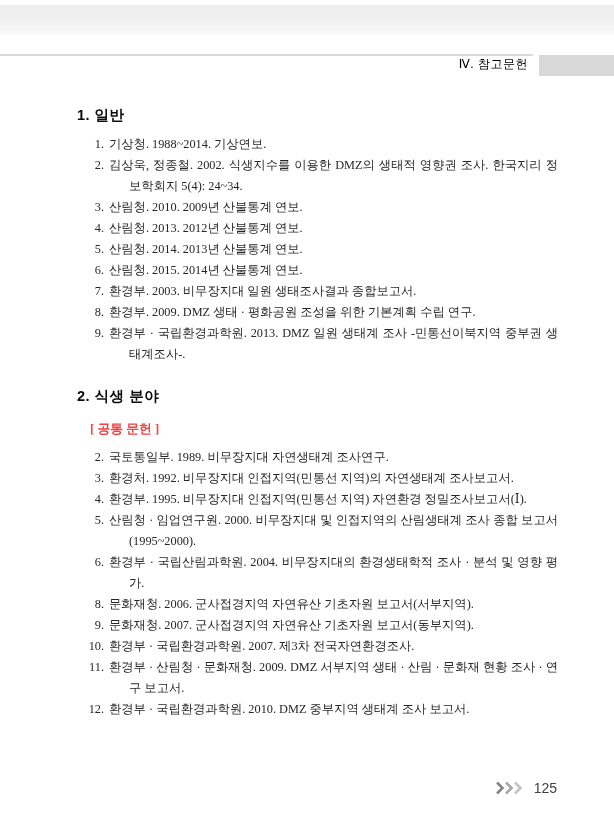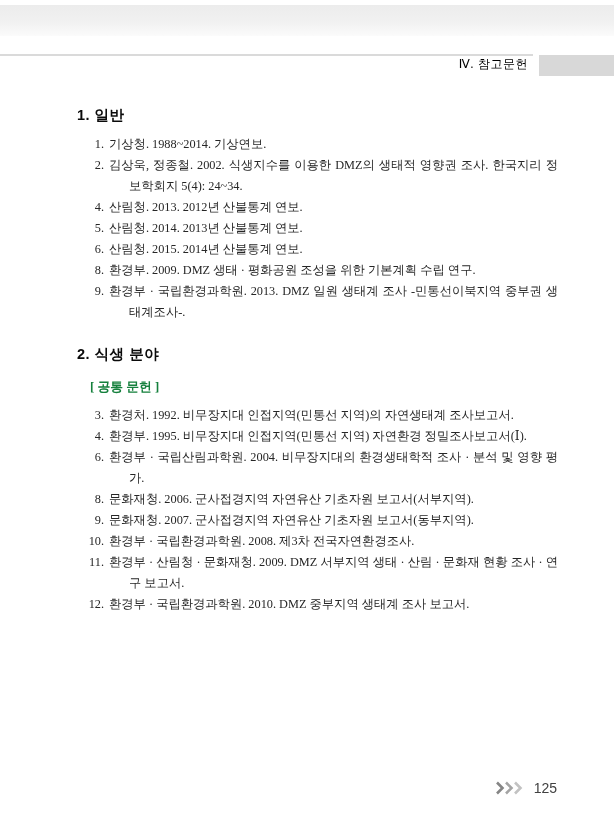--- a/index.html
+++ b/index.html
@@ -36,21 +36,21 @@
   }
   .section-title {
     font-family:"Liberation Sans","DejaVu Sans",sans-serif;
     font-weight:700; font-size:14.5px; line-height:18px;
     color:#0a0a0a; letter-spacing:0.5px;
     margin:0 0 10px 17px;
   }
   .section-title.second { margin-top:22px; margin-bottom:16px; }
   .bracket-heading {
     font-weight:700; font-size:12.8px; line-height:17px;
-    color:#15803d;
+    color:#ef4444;
     margin:14px 0 9px 30px;
   }
   .ref-list { margin:0; padding:0; }
   .ref {
     padding-left:69px; text-indent:-42px;
     font-size:12.3px; line-height:21px;
     text-align:justify;
   }
   .ref .num {
     display:inline-block; width:17px; text-align:right;
@@ -75,38 +75,42 @@
 <div class="chapter-label">Ⅳ. 참고문헌</div>
 <div class="chapter-block"></div>
 
 <div class="content">
 
   <div class="section-title">1. 일반</div>
 
   <div class="ref-list">
     <div class="ref"><span class="num">1.</span><span>기상청. 1988~2014. 기상연보.</span></div>
     <div class="ref"><span class="num">2.</span><span>김상욱, 정종철. 2002. 식생지수를 이용한 DMZ의 생태적 영향권 조사. 한국지리 정보학회지 5(4): 24~34.</span></div>
+    <div class="ref"><span class="num">3.</span><span>산림청. 2010. 2009년 산불통계 연보.</span></div>
     <div class="ref"><span class="num">4.</span><span>산림청. 2013. 2012년 산불통계 연보.</span></div>
     <div class="ref"><span class="num">5.</span><span>산림청. 2014. 2013년 산불통계 연보.</span></div>
     <div class="ref"><span class="num">6.</span><span>산림청. 2015. 2014년 산불통계 연보.</span></div>
+    <div class="ref"><span class="num">7.</span><span>환경부. 2003. 비무장지대 일원 생태조사결과 종합보고서.</span></div>
     <div class="ref"><span class="num">8.</span><span>환경부. 2009. DMZ 생태 · 평화공원 조성을 위한 기본계획 수립 연구.</span></div>
     <div class="ref"><span class="num">9.</span><span>환경부 · 국립환경과학원. 2013. DMZ 일원 생태계 조사 -민통선이북지역 중부권 생태계조사-.</span></div>
   </div>
 
   <div class="section-title second">2. 식생 분야</div>
 
   <div class="bracket-heading">[ 공통 문헌 ]</div>
 
   <div class="ref-list">
+    <div class="ref"><span class="num">2.</span><span>국토통일부. 1989. 비무장지대 자연생태계 조사연구.</span></div>
     <div class="ref"><span class="num">3.</span><span>환경처. 1992. 비무장지대 인접지역(민통선 지역)의 자연생태계 조사보고서.</span></div>
     <div class="ref"><span class="num">4.</span><span>환경부. 1995. 비무장지대 인접지역(민통선 지역) 자연환경 정밀조사보고서(Ⅰ).</span></div>
+    <div class="ref"><span class="num">5.</span><span>산림청 · 임업연구원. 2000. 비무장지대 및 인접지역의 산림생태계 조사 종합 보고서(1995~2000).</span></div>
     <div class="ref"><span class="num">6.</span><span>환경부 · 국립산림과학원. 2004. 비무장지대의 환경생태학적 조사 · 분석 및 영향 평가.</span></div>
     <div class="ref"><span class="num">8.</span><span>문화재청. 2006. 군사접경지역 자연유산 기초자원 보고서(서부지역).</span></div>
     <div class="ref"><span class="num">9.</span><span>문화재청. 2007. 군사접경지역 자연유산 기초자원 보고서(동부지역).</span></div>
-    <div class="ref"><span class="num">10.</span><span>환경부 · 국립환경과학원. 2008. 제3차 전국자연환경조사.</span></div>
+    <div class="ref"><span class="num">10.</span><span>환경부 · 국립환경과학원. 2007. 제3차 전국자연환경조사.</span></div>
     <div class="ref"><span class="num">11.</span><span>환경부 · 산림청 · 문화재청. 2009. DMZ 서부지역 생태 · 산림 · 문화재 현황 조사 · 연구 보고서.</span></div>
     <div class="ref"><span class="num">12.</span><span>환경부 · 국립환경과학원. 2010. DMZ 중부지역 생태계 조사 보고서.</span></div>
   </div>
 
 </div>
 
 <div class="footer">
   <svg width="31" height="14" viewBox="0 0 31 14" aria-hidden="true">
     <polyline points="2,1.5 7.5,7 2,12.5" fill="none" stroke="#858585" stroke-width="2.6"></polyline>
     <polyline points="11,1.5 16.5,7 11,12.5" fill="none" stroke="#a4a4a4" stroke-width="2.6"></polyline>

